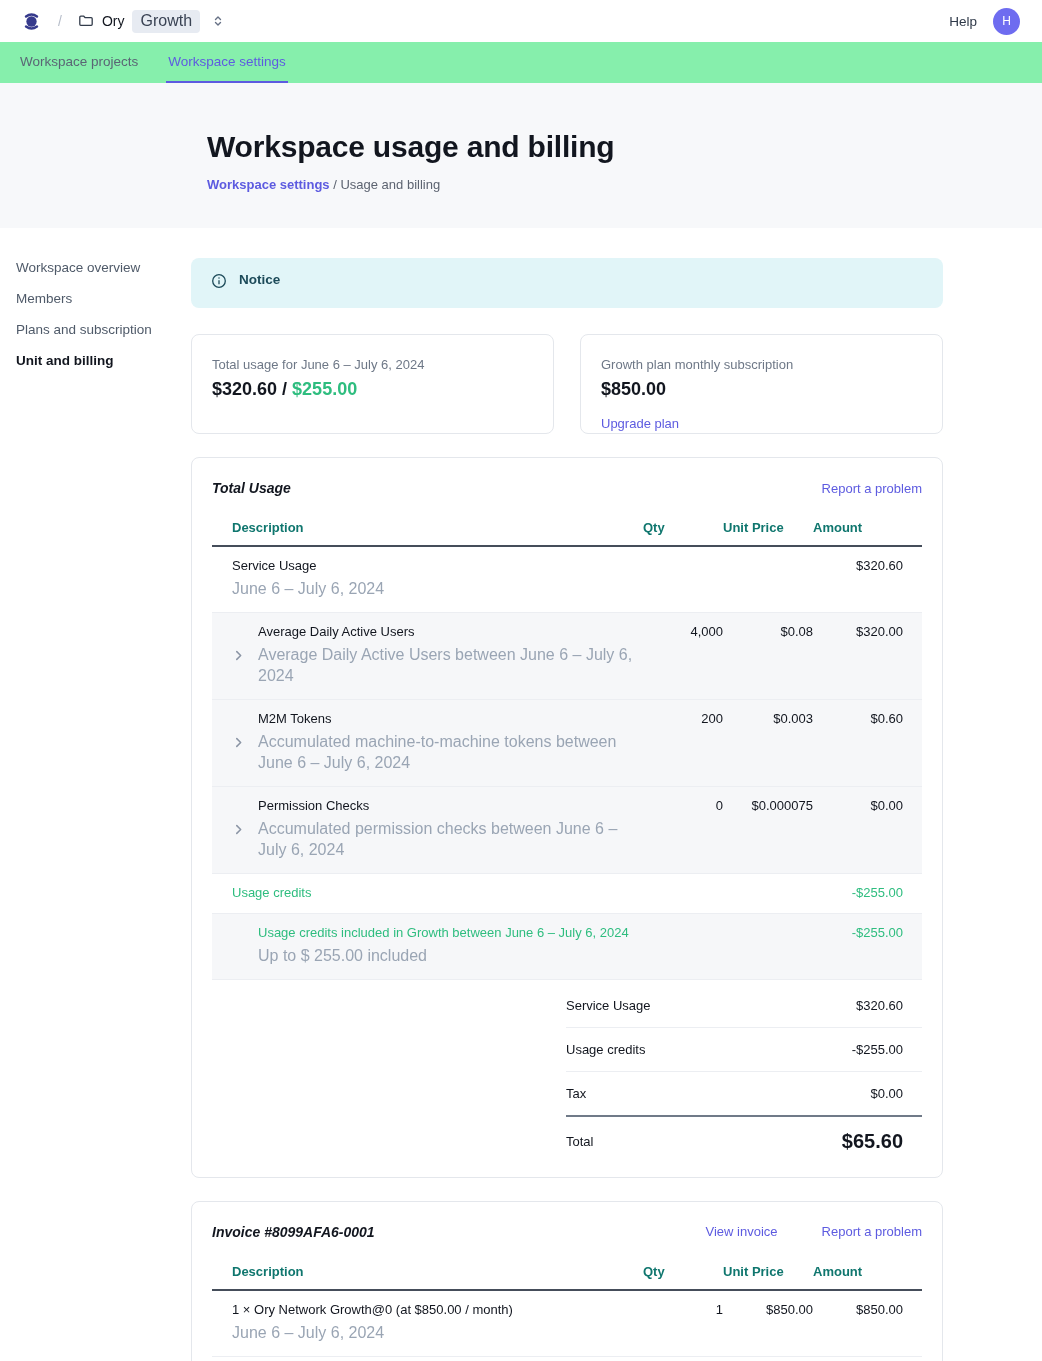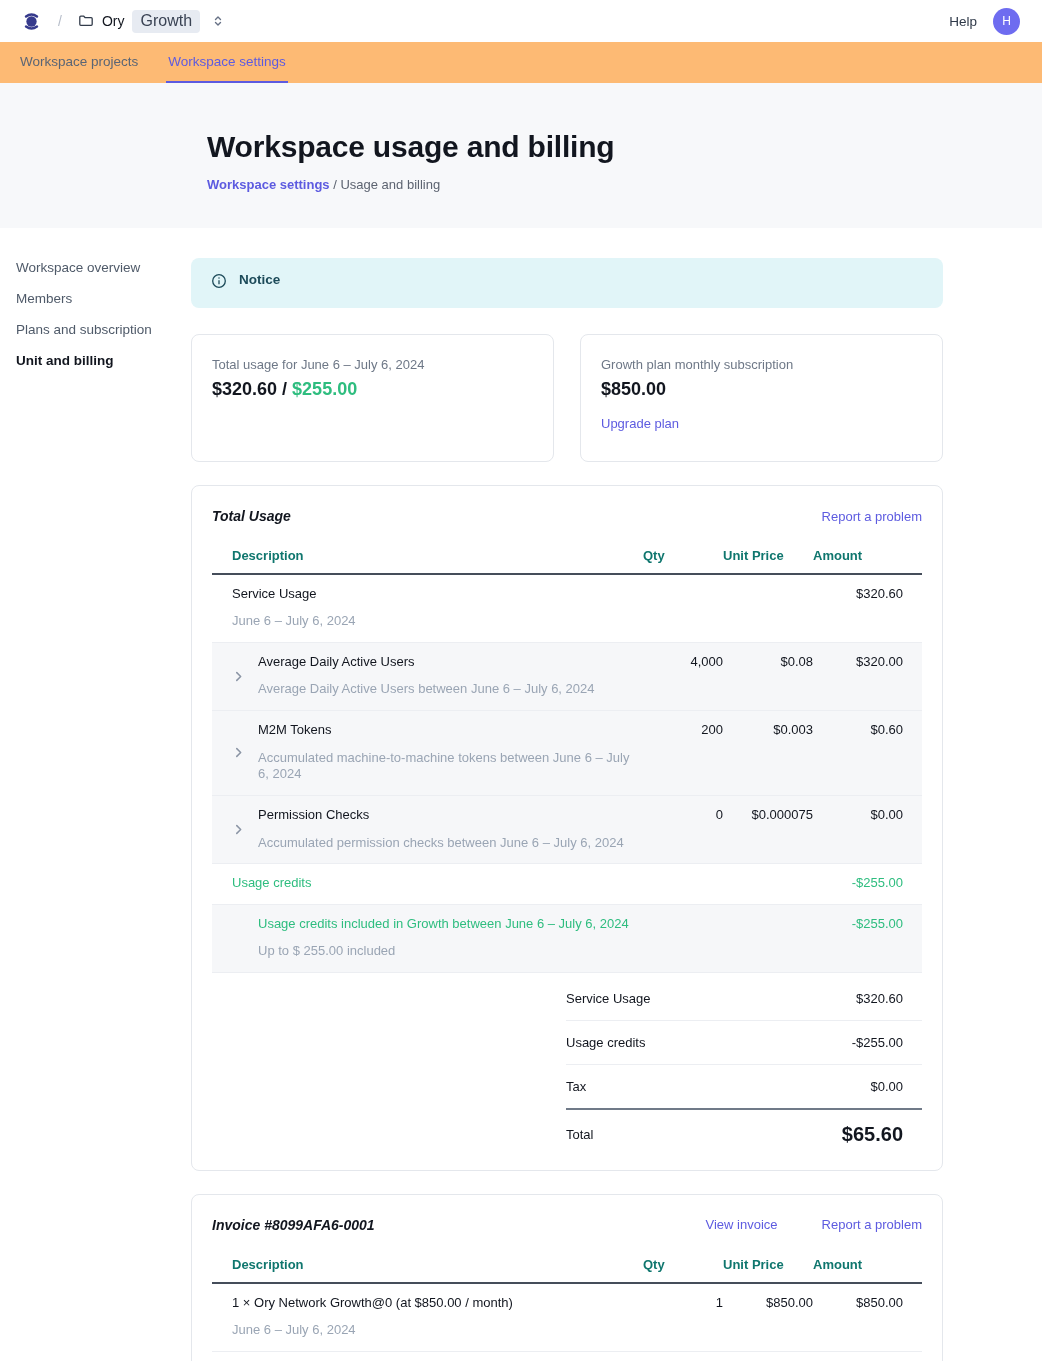--- a/index.html
+++ b/index.html
@@ -14,42 +14,42 @@
   .crumb-sep { color:#b6bdc9; margin:0 16px 0 14px; font-size:14px; }
   .ws-picker { display:flex; align-items:center; gap:8px; cursor:pointer; }
   .ws-name { font-size:14px; color:#12161f; font-weight:500; }
   .badge { background:#e7ebf2; color:#3a4354; font-size:16px; padding:2.5px 8px; border-radius:4px; }
   .selector { margin-left:4px; display:flex; align-items:center; }
   .topbar-right { margin-left:auto; display:flex; align-items:center; gap:16px; }
   .help { font-size:13.5px; color:#2f3949; cursor:pointer; }
   .avatar { width:27px; height:27px; border-radius:50%; background:#6e6cf0; color:#fff; font-size:12px;
             display:flex; align-items:center; justify-content:center; cursor:pointer; }
   
-  .tabs { display:flex; gap:26px; padding:0 6px 0 18px; background:#fdba74; }
+  .tabs { display:flex; gap:26px; padding:0 6px 0 18px; background:#86efac; }
   .tab { font-size:13.5px; color:#5a6575; padding:12px 2px 12px; cursor:pointer; border-bottom:2px solid transparent; }
   .tab.active { color:#5d5be0; border-bottom-color:#5d5be0; }
   
   .hero { background:#f7f8fa; padding:47px 0 0 207px; height:145px; }
   .hero h1 { margin:0 0 13px; font-size:30px; font-weight:700; color:#12161f; letter-spacing:-0.2px; }
   .hero-crumbs { font-size:13px; color:#5c6370; }
   .hero-crumbs .crumb-link { color:#5d5be0; font-weight:600; cursor:pointer; }
   
   .layout { display:flex; }
   .sidenav { width:191px; flex-shrink:0; padding:32px 0 0 16px; }
   .snav-item { font-size:13.5px; color:#4f5a69; margin-bottom:16px; cursor:pointer; }
   .snav-item.active { color:#12161f; font-weight:700; }
   .content { width:752px; padding:30px 0 16px; }
   
   .notice { background:#e1f5f8; border-radius:8px; padding:14px 20px 16px; display:flex; gap:12px; color:#1c4a59; }
   .notice-icon { margin-top:1px; flex-shrink:0; }
   .notice-title { font-weight:700; font-size:13.5px; margin-bottom:5px; }
   .notice-body { font-size:13px; line-height:1.55; max-width:690px; }
   
   .cards { display:flex; gap:26px; margin-top:26px; }
-  .card { flex:1; border:1px solid #e4e7ec; border-radius:8px; padding:22px 20px; background:#fff; height:128px; }
+  .card { flex:1; border:1px solid #e4e7ec; border-radius:8px; padding:22px 20px; background:#fff; height:100px; }
   .card-label { font-size:13px; color:#6e7887; margin-bottom:7px; }
   .stat-value { font-size:18px; font-weight:600; color:#12161f; }
   .stat-credit { color:#2ebd7f; }
   .upgrade-link { display:inline-block; margin-top:16px; font-size:13px; color:#5d5be0; cursor:pointer; }
   
   .panel { border:1px solid #e4e7ec; border-radius:8px; margin-top:23px; padding:20px; background:#fff; }
   .panel-head { display:flex; justify-content:space-between; align-items:center; padding:2px 0 18px; }
   .panel-title { font-size:14px; font-weight:700; color:#12161f;font-style:italic; }
   .panel-links { display:flex; gap:44px; }
   .plink { font-size:13px; color:#5d5be0; cursor:pointer; }
@@ -57,21 +57,21 @@
   .thead { border-bottom:2px solid #454d5a; padding-top:6px; padding-bottom:10px; }
   .th { font-size:13px; font-weight:700; color:#0f766e; }
   .th.desc-h { padding-left:20px; }
   .th.num-h { text-align:left; }
   .trow { border-bottom:1px solid #eceef2; padding-top:11px; padding-bottom:12px; font-size:13px; }
   .trow.shaded { background:#f6f7f9; }
   .dcell { padding-left:20px; display:flex; align-items:stretch; }
   .chev { width:26px; display:flex; align-items:center; flex-shrink:0; cursor:pointer; }
   .spacer { width:26px; flex-shrink:0; }
   .rtitle { font-size:13px; color:#12161f; line-height:1.25; }
-  .rsub { font-size:13px; color:#9aa5b4; margin-top:11px; line-height:1.3; }
+  .rsub { font-size:16px; color:#9aa5b4; margin-top:5px; line-height:1.3; }
   .num { text-align:right; color:#12161f; line-height:1.25; }
   .green-txt { color:#2ebd7f !important; }
   
   .summary { width:356px; margin-left:auto; margin-top:4px; }
   .sum-row { display:flex; justify-content:space-between; gap:12px; padding:14px 19px 14px 0;
              border-bottom:1px solid #eceef2; font-size:13px; color:#12161f; }
   .sum-row.pre-total { border-bottom:2px solid #707a88; }
   .total-row { display:flex; justify-content:space-between; align-items:center; padding:13px 19px 4px 0; }
   .total-label { font-size:13px; color:#12161f; }
   .total-value { font-size:20px; font-weight:700; color:#12161f; }

